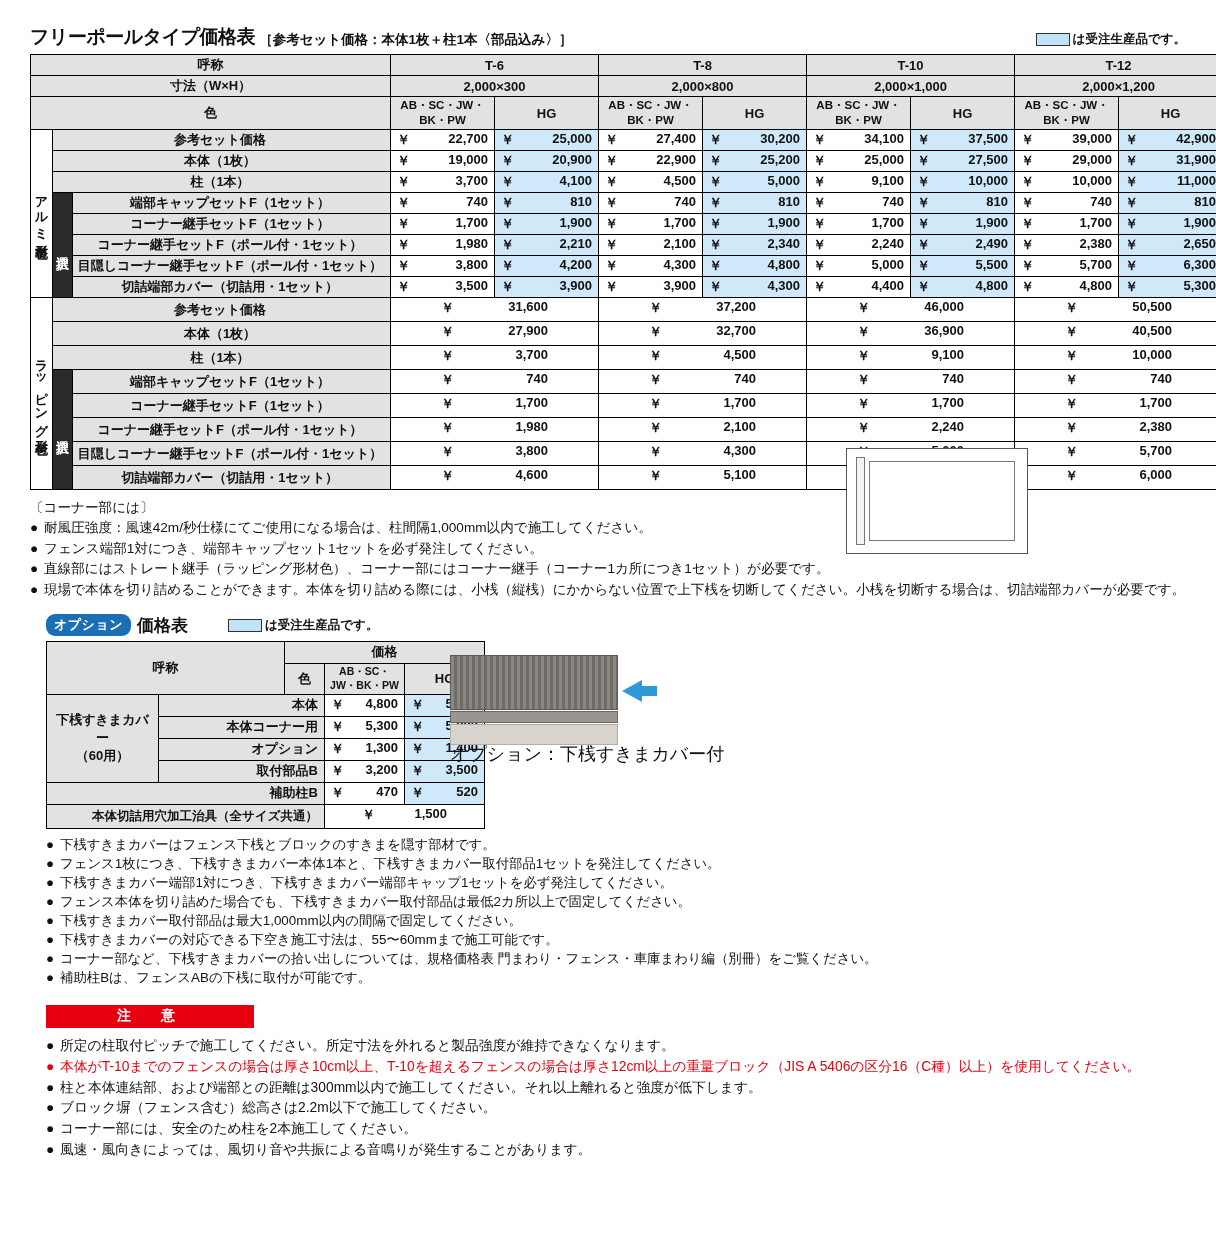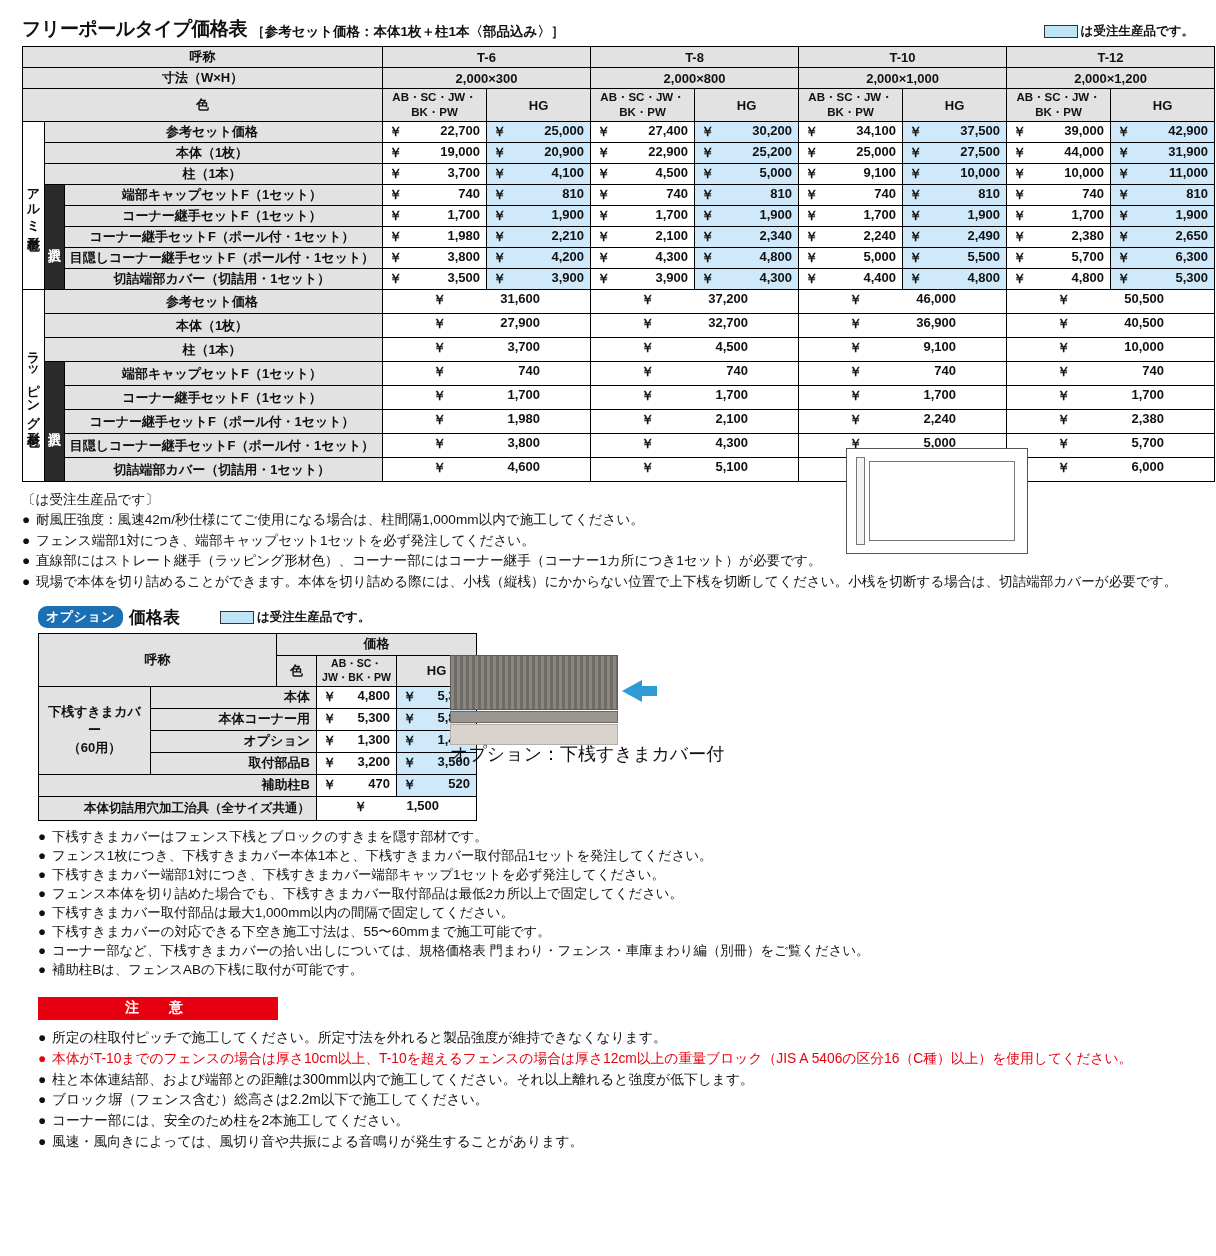--- a/index.html
+++ b/index.html
@@ -5,21 +5,21 @@
   * { box-sizing: border-box; }
   html, body { margin:0; padding:0; }
   body {
     width:1216px; height:1256px;
     background:#ffffff;
     font-family:"Liberation Sans", sans-serif;
     color:#111;
     position:relative;
     overflow:hidden;
   }
-  .page { position:relative; width:1216px; height:1256px; padding:8px; }
+  .page { position:relative; width:1216px; height:1256px; padding:16px; }
 
   
   .hdr { display:flex; align-items:flex-end; padding:8px 14px 4px 14px; }
   .hdr-title { font-size:19px; font-weight:bold; letter-spacing:-0.5px; }
   .hdr-sub { font-size:13.5px; font-weight:bold; margin-left:4px; padding-bottom:1px;}
   .hdr-right { margin-left:auto; display:flex; align-items:center; font-size:12.5px; font-weight:bold; padding-bottom:2px;}
   .swatch { display:inline-block; width:34px; height:13px; background:#bfe4f8; border:1px solid #333; margin-right:3px; }
 
   
   table.main { border-collapse:collapse; table-layout:fixed; margin:0 14px; width:1188px; }
@@ -67,21 +67,21 @@
   .photo .top { position:absolute; left:0; top:0; right:0; height:55px;
       background:repeating-linear-gradient(90deg,#8a8681 0px,#8a8681 3px,#6f6c68 3px,#6f6c68 6px); border:1px solid #5e5b57;}
   .photo .mid { position:absolute; left:0; top:56px; right:0; height:12px; background:#9a958e; border:1px solid #6b6762;}
   .photo .bot { position:absolute; left:0; top:69px; right:0; bottom:0; background:#d8d4cd; border:1px solid #b3aea6;}
   .arrow { position:absolute; left:622px; top:680px; width:0;height:0;
       border-top:11px solid transparent;border-bottom:11px solid transparent;border-right:20px solid #2e9bd6;}
   .arrow-tail { position:absolute; left:641px; top:686px; width:16px; height:10px; background:#2e9bd6;}
   .photo-cap { position:absolute; left:450px; top:742px; font-size:18px; font-weight:normal;}
 
   
-  .caution-bar { margin:18px 0 6px 30px; width:240px; background:#e7000f; color:#fff; text-align:center;
+  .caution-bar { margin:18px 0 6px 30px; width:208px; background:#e7000f; color:#fff; text-align:center;
      font-size:14px; font-weight:bold; letter-spacing:8px; padding:2px 0 3px 0;}
   .red { color:#e7000f; }
   .footer { margin:10px 0 0 44px; font-size:13px; }
 </style>
 </head>
 <body>
 
 <div class="page">
 
   <div class="hdr">
@@ -190,21 +190,21 @@
           <td class="price">
             <span class="y">￥</span>
             <span class="n">25,000</span>
           </td>
           <td class="price bl">
             <span class="y">￥</span>
             <span class="n">27,500</span>
           </td>
           <td class="price">
             <span class="y">￥</span>
-            <span class="n">44,000</span>
+            <span class="n">29,000</span>
           </td>
           <td class="price bl">
             <span class="y">￥</span>
             <span class="n">31,900</span>
           </td>
         </tr>
         <tr>
           <td class="lbl grayhdr" colspan="2">柱（1本）</td>
           <td class="price">
             <span class="y">￥</span>
@@ -470,21 +470,21 @@
           <td class="lbl grayhdr">切詰端部カバー（切詰用・1セット）</td>
           <td class="price" colspan="2" style="text-align:center"><span style="display:inline-block;width:110px;text-align:left;position:relative"><span class="y">￥</span><span class="n">4,600</span></span></td>
           <td class="price" colspan="2" style="text-align:center"><span style="display:inline-block;width:110px;text-align:left;position:relative"><span class="y">￥</span><span class="n">5,100</span></span></td>
           <td class="price" colspan="2" style="text-align:center"><span style="display:inline-block;width:110px;text-align:left;position:relative"><span class="y">￥</span><span class="n">5,500</span></span></td>
           <td class="price" colspan="2" style="text-align:center"><span style="display:inline-block;width:110px;text-align:left;position:relative"><span class="y">￥</span><span class="n">6,000</span></span></td>
         </tr>
       </tbody>
   </table>
 
   <div class="notes">
-    <div class="ttl">〔は受注生産品です〕</div>
+    <div class="ttl">〔コーナー部には〕</div>
     <div id="notes-list">
         <div class="bullet">
           <span class="dot">●</span>
           <span class="txt">耐風圧強度：風速42m/秒仕様にてご使用になる場合は、柱間隔1,000mm以内で施工してください。</span>
         </div>
         <div class="bullet">
           <span class="dot">●</span>
           <span class="txt">フェンス端部1対につき、端部キャップセット1セットを必ず発注してください。</span>
         </div>
         <div class="bullet">

